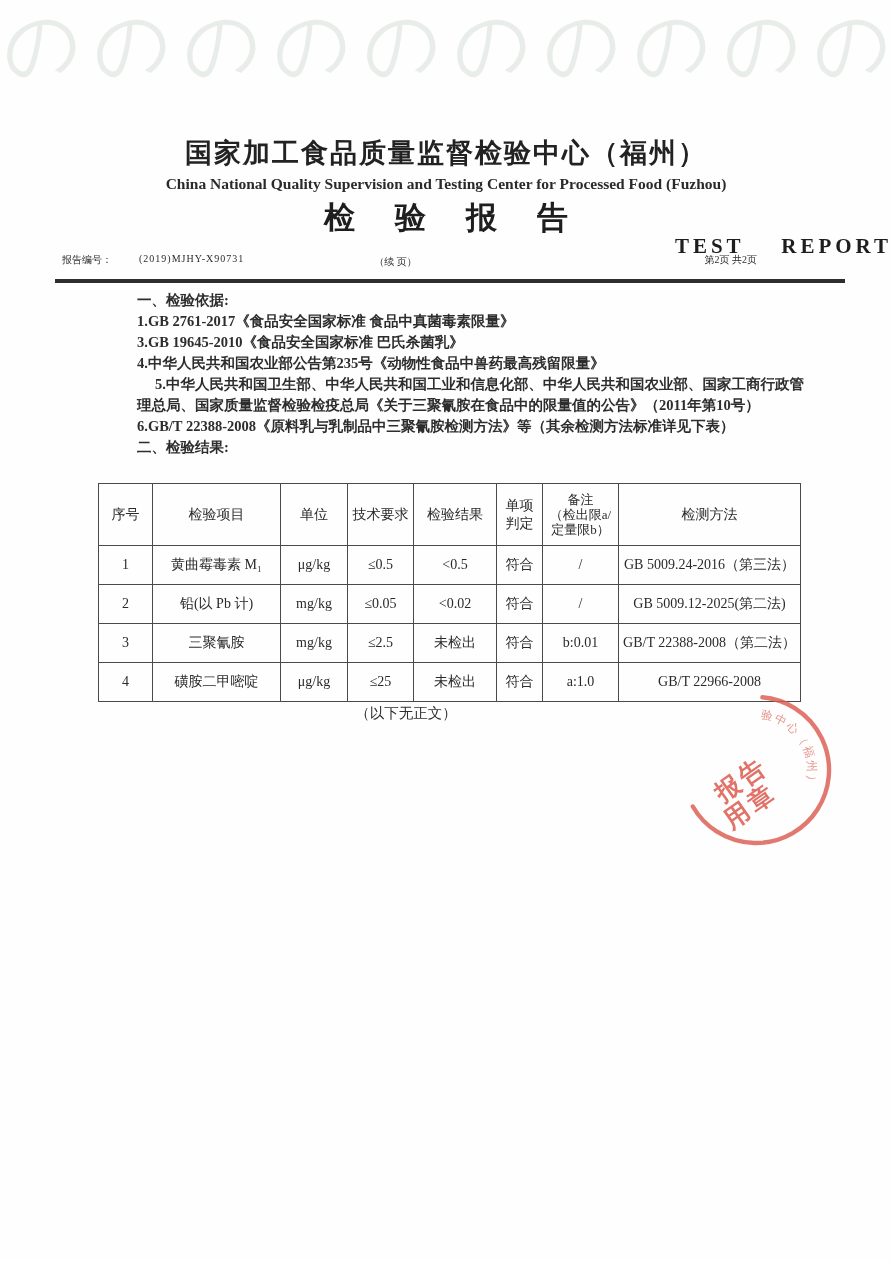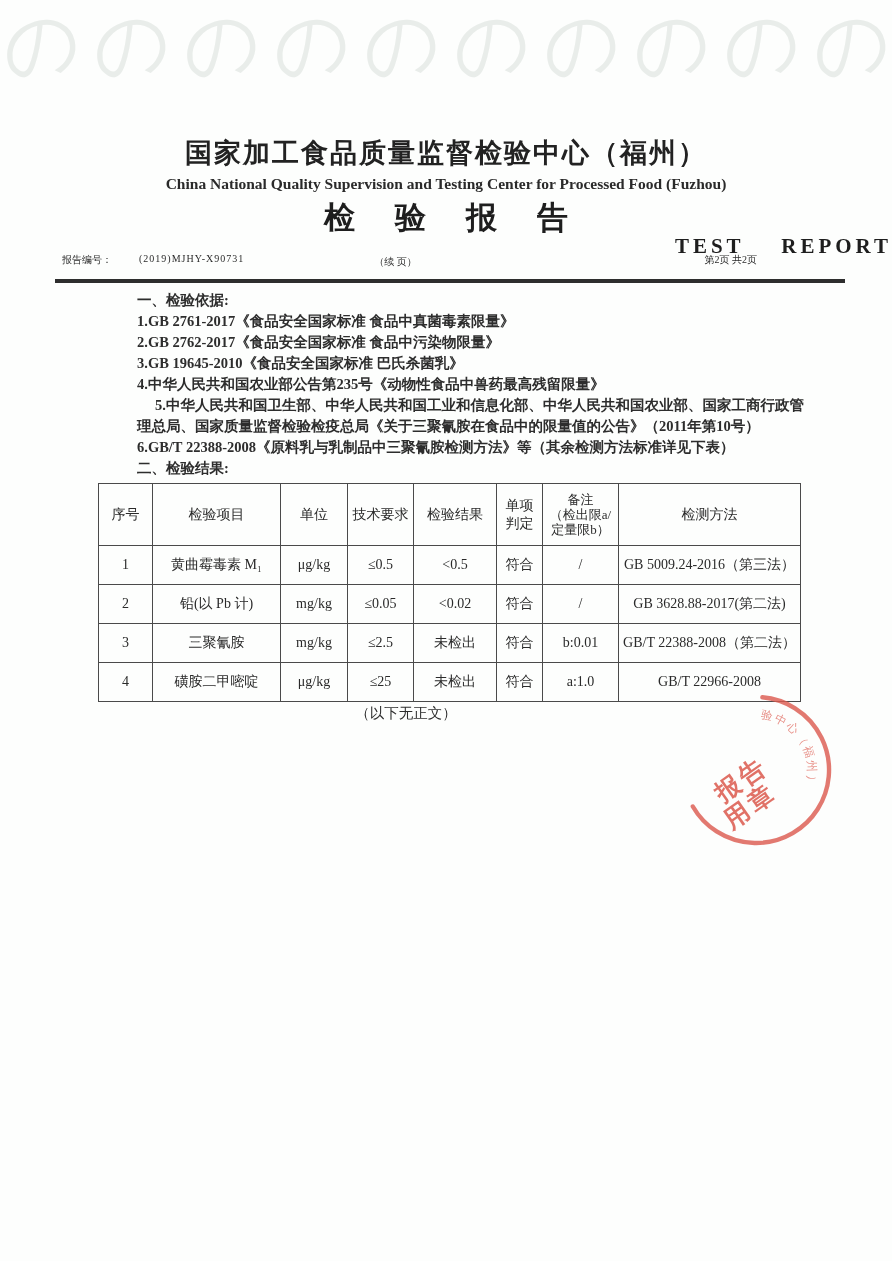--- a/index.html
+++ b/index.html
@@ -77,21 +77,20 @@
     <span class="report-no">(2019)MJHY-X90731</span>
     <span class="continuation">（续 页）</span>
     <span class="page-indicator">第2页 共2页</span>
   </div>
 
   <div class="rule"></div>
 
   <div class="body-text">
     <p>一、检验依据:</p>
     <p>1.GB 2761-2017《食品安全国家标准 食品中真菌毒素限量》</p>
-    <p>2.GB 2762-2017《食品安全国家标准 食品中污染物限量》</p>
     <p>3.GB 19645-2010《食品安全国家标准 巴氏杀菌乳》</p>
     <p>4.中华人民共和国农业部公告第235号《动物性食品中兽药最高残留限量》</p>
     <p class="hang">5.中华人民共和国卫生部、中华人民共和国工业和信息化部、中华人民共和国农业部、国家工商行政管理总局、国家质量监督检验检疫总局《关于三聚氰胺在食品中的限量值的公告》（2011年第10号）</p>
     <p>6.GB/T 22388-2008《原料乳与乳制品中三聚氰胺检测方法》等（其余检测方法标准详见下表）</p>
     <p>二、检验结果:</p>
   </div>
 
   <table class="results">
     <colgroup>
       <col style="width:54px">
@@ -129,21 +128,21 @@
         <td class="cell-left">GB 5009.24-2016（第三法）</td>
       </tr>
       <tr>
         <td>2</td>
         <td class="cell-left">铅(以 Pb 计)</td>
         <td>mg/kg</td>
         <td>≤0.05</td>
         <td>&lt;0.02</td>
         <td>符合</td>
         <td>/</td>
-        <td class="cell-left">GB 3628.88-2017(第二法)</td>
+        <td class="cell-left">GB 5009.12-2025(第二法)</td>
       </tr>
       <tr>
         <td>3</td>
         <td class="cell-left">三聚氰胺</td>
         <td>mg/kg</td>
         <td>≤2.5</td>
         <td>未检出</td>
         <td>符合</td>
         <td>b:0.01</td>
         <td class="cell-left">GB/T 22388-2008（第二法）</td>

